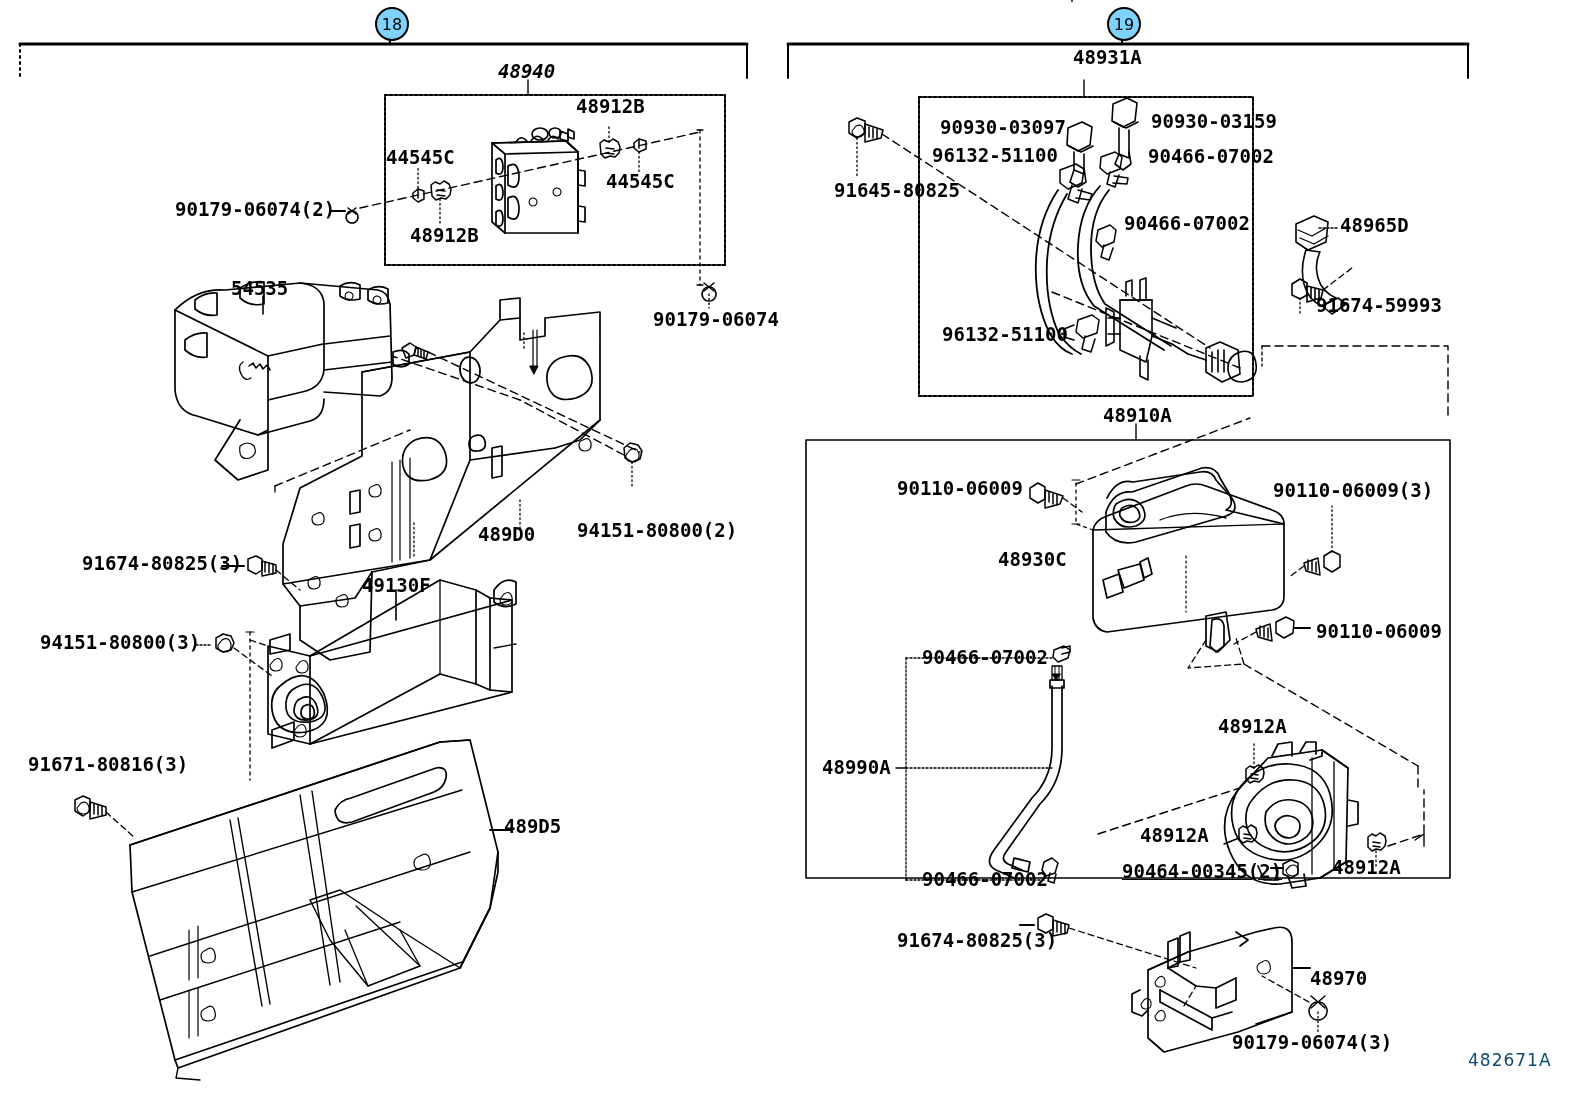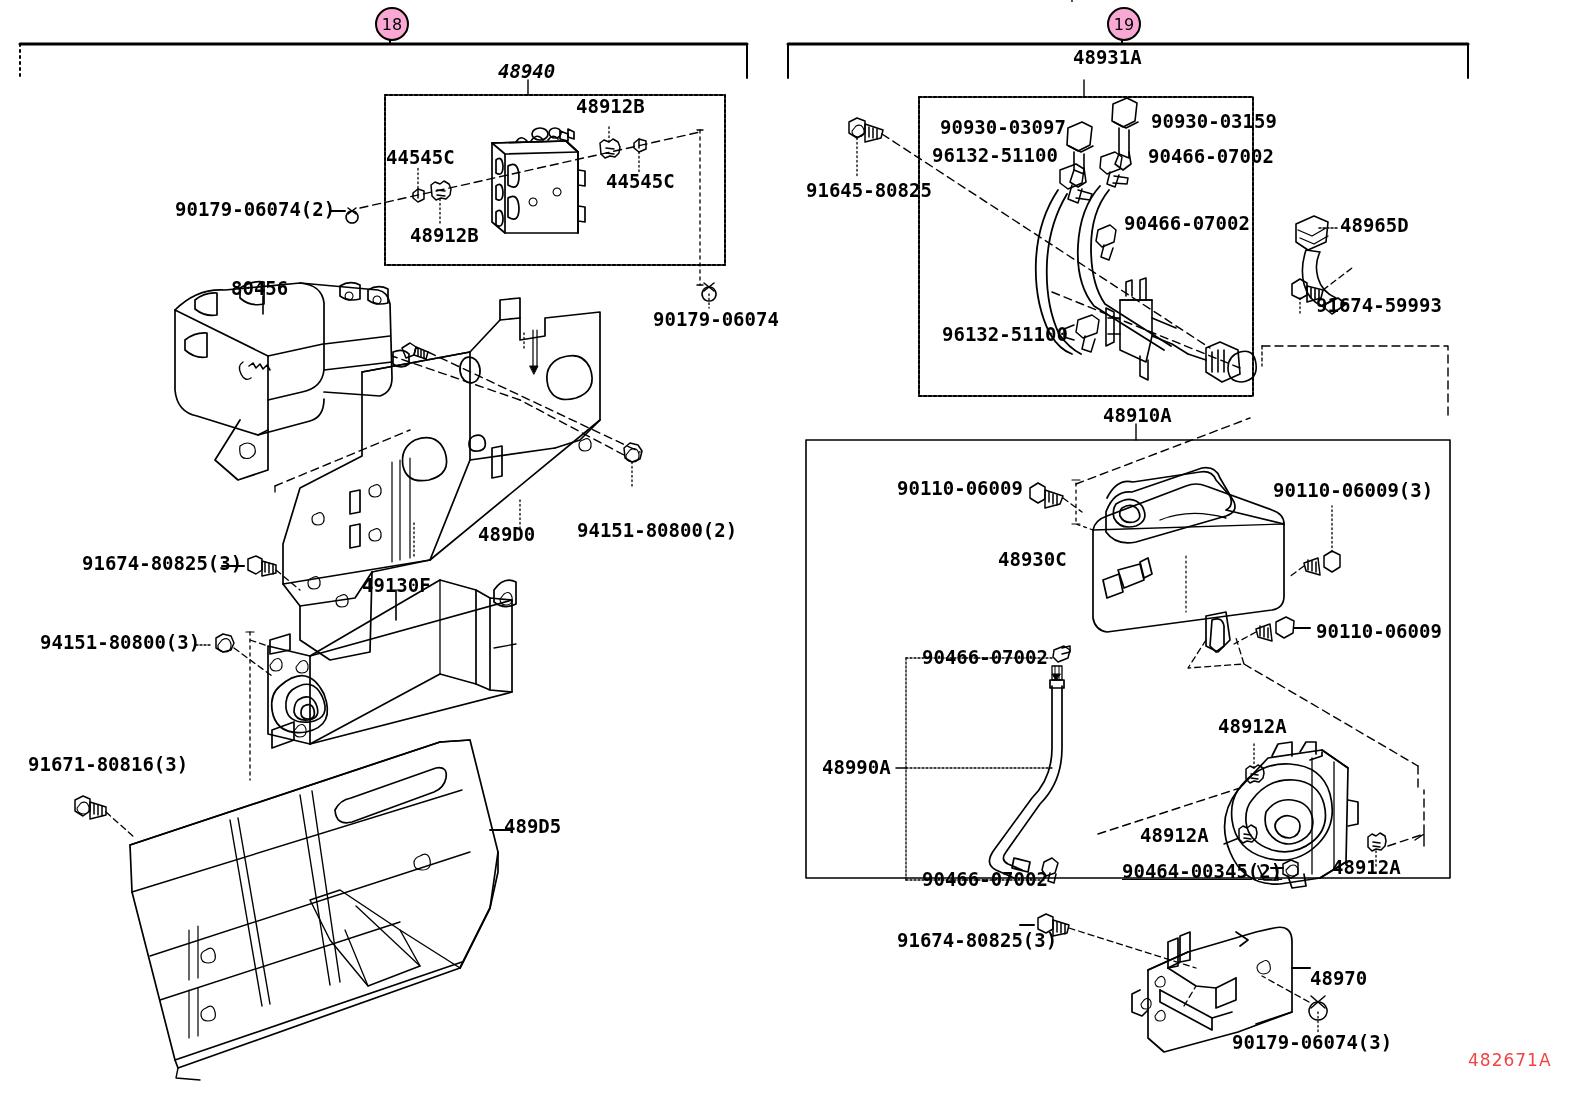--- a/index.html
+++ b/index.html
@@ -3,24 +3,24 @@
 <meta charset="utf-8">
 <style>
   html,body{margin:0;padding:0;background:#ffffff;}
   body{font-family:"DejaVu Sans Mono","Liberation Mono",monospace;}
   #sheet{position:relative;width:1592px;height:1099px;background:#fff;overflow:hidden;}
   #sheet svg{position:absolute;left:0;top:0;}
   .lbl{position:absolute;font-family:"DejaVu Sans Mono","Liberation Mono",monospace;
        font-weight:bold;font-size:19px;color:#000;white-space:nowrap;letter-spacing:0px;
        line-height:1;}
   .diagid{position:absolute;font-family:"DejaVu Sans","Liberation Sans",sans-serif;
-          font-weight:normal;font-size:17px;color:#ef4444;letter-spacing:1px;}
+          font-weight:normal;font-size:17px;color:#0c4a6e;letter-spacing:1px;}
   .cnum{position:absolute;width:30px;height:30px;border:2px solid #000;border-radius:50%;
         display:flex;align-items:center;justify-content:center;font-size:16px;
-        font-family:"DejaVu Sans","Liberation Sans",sans-serif;background:#f9a8d4;}
+        font-family:"DejaVu Sans","Liberation Sans",sans-serif;background:#7dd3fc;}
 </style>
 </head>
 <body>
 
 <div id="sheet">
 
   <svg width="1592" height="1099" viewBox="0 0 1592 1099">
     <g fill="none" stroke="#000" stroke-width="2" stroke-linecap="round" stroke-linejoin="round">
 
       <path d="M20 44 L747 44" stroke-width="3"></path>
@@ -509,37 +509,37 @@
     </div>
 
   <div class="lbl" style="left:498px;top:62px;font-style:italic;">48940</div>
   <div class="lbl" style="left:576px;top:97px;">48912B</div>
   <div class="lbl" style="left:386px;top:148px;">44545C</div>
   <div class="lbl" style="left:606px;top:172px;">44545C</div>
   <div class="lbl" style="left:410px;top:226px;">48912B</div>
   <div class="lbl" style="left:175px;top:200px;">90179-06074(2)</div>
   <div class="lbl" style="left:653px;top:310px;">90179-06074</div>
 
-  <div class="lbl" style="left:231px;top:279px;">80456</div>
+  <div class="lbl" style="left:231px;top:279px;">54535</div>
   <div class="lbl" style="left:478px;top:525px;">489D0</div>
   <div class="lbl" style="left:577px;top:521px;">94151-80800(2)</div>
   <div class="lbl" style="left:82px;top:554px;">91674-80825(3)</div>
   <div class="lbl" style="left:362px;top:576px;">49130F</div>
   <div class="lbl" style="left:40px;top:633px;">94151-80800(3)</div>
   <div class="lbl" style="left:28px;top:755px;">91671-80816(3)</div>
   <div class="lbl" style="left:504px;top:817px;">489D5</div>
 
   <div class="lbl" style="left:1073px;top:48px;">48931A</div>
   <div class="lbl" style="left:940px;top:118px;text-align:center;">90930-03097</div>
   <div class="lbl" style="left:1151px;top:112px;">90930-03159</div>
   <div class="lbl" style="left:932px;top:146px;">96132-51100</div>
   <div class="lbl" style="left:1148px;top:147px;">90466-07002</div>
   <div class="lbl" style="left:1124px;top:214px;">90466-07002</div>
   <div class="lbl" style="left:942px;top:325px;">96132-51100</div>
-  <div class="lbl" style="left:806px;top:181px;">91645-80825</div>
+  <div class="lbl" style="left:834px;top:181px;">91645-80825</div>
   <div class="lbl" style="left:1340px;top:216px;">48965D</div>
   <div class="lbl" style="left:1316px;top:296px;">91674-59993</div>
 
   <div class="lbl" style="left:1103px;top:406px;">48910A</div>
   <div class="lbl" style="left:897px;top:479px;">90110-06009</div>
   <div class="lbl" style="left:1273px;top:481px;">90110-06009(3)</div>
   <div class="lbl" style="left:998px;top:550px;">48930C</div>
   <div class="lbl" style="left:1316px;top:622px;">90110-06009</div>
   <div class="lbl" style="left:922px;top:648px;">90466-07002</div>
   <div class="lbl" style="left:822px;top:758px;">48990A</div>

